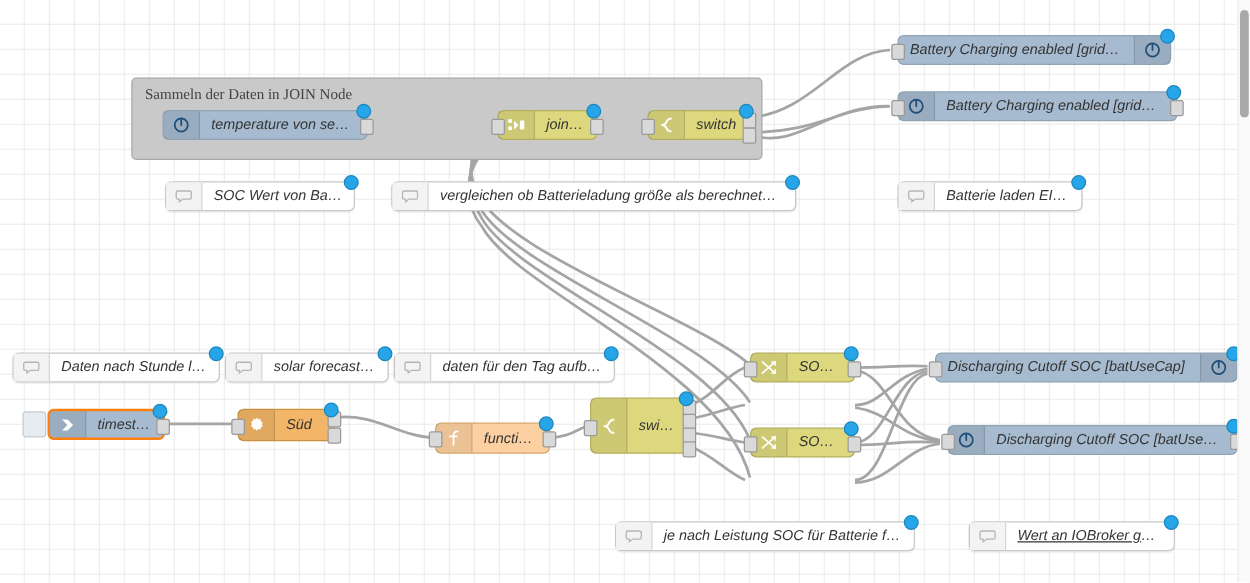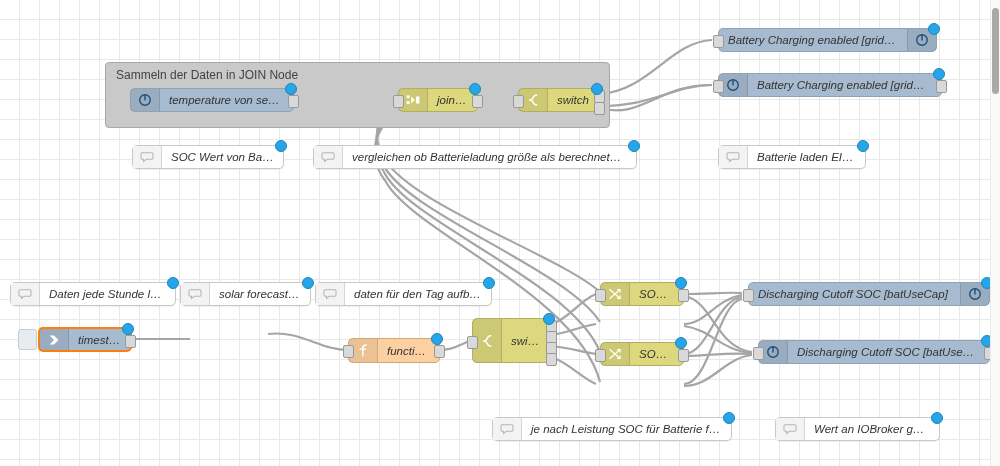--- a/index.html
+++ b/index.html
@@ -62,21 +62,21 @@
   
   .dot{
     position:absolute;width:10px;height:10px;border-radius:50%;
     background:#26a6e8;border:1px solid #1b86bd;
     top:-6px;right:-4px;
   }
 
   
   .group{
     position:absolute;box-sizing:border-box;
-    background:#c9c9c9;border:1px solid #a8a8a8;border-radius:4px;
+    background:#c9c9c9;border:1px solid #a8a8a8;border-radius:4px;font-family:Liberation Serif, serif;
   }
   .group .gtitle{
     position:absolute;left:10px;top:5px;
     font-size:12px;color:#444;font-style:normal;
   }
 
   
   .inject-btn{
     position:absolute;width:17px;height:19px;
     background:#e7ecf0;border:1px solid #c6ccd2;border-radius:3px;
@@ -235,21 +235,21 @@
     <span class="lbl">Batterie laden EIN/Aus</span>
     <span class="dot"></span>
   </div>
 
   <div class="node n-comment" style="left:10px;top:282px;width:166px;height:24px;">
     <span class="ico left">
       <svg class="gl" width="14" height="12" viewBox="0 0 20 16" fill="none" stroke="#b5b5b5" stroke-width="1.5">
         <path d="M3 2 h14 a1.6 1.6 0 0 1 1.6 1.6 v6 a1.6 1.6 0 0 1 -1.6 1.6 h-8 l-4 3 v-3 h-2 a1.6 1.6 0 0 1 -1.6 -1.6 v-6 a1.6 1.6 0 0 1 1.6 -1.6 z"></path>
       </svg>
     </span>
-    <span class="lbl">Daten jede Stunde lesen</span>
+    <span class="lbl">Daten nach Stunde lesen</span>
     <span class="dot"></span>
   </div>
 
   <div class="node n-comment" style="left:180px;top:282px;width:131px;height:24px;">
     <span class="ico left">
       <svg class="gl" width="14" height="12" viewBox="0 0 20 16" fill="none" stroke="#b5b5b5" stroke-width="1.5">
         <path d="M3 2 h14 a1.6 1.6 0 0 1 1.6 1.6 v6 a1.6 1.6 0 0 1 -1.6 1.6 h-8 l-4 3 v-3 h-2 a1.6 1.6 0 0 1 -1.6 -1.6 v-6 a1.6 1.6 0 0 1 1.6 -1.6 z"></path>
       </svg>
     </span>
     <span class="lbl">solar forecast lesen</span>
@@ -272,20 +272,33 @@
     <span class="ico left">
       <svg class="gl" width="14" height="14" viewBox="0 0 22 22" fill="#fff">
         <path d="M4 4 h7 l7 7 -7 7 h-7 l7 -7 z"></path>
       </svg>
     </span>
     <span class="lbl">timestamp</span>
     <span class="port out" style="top:6px;"></span>
     <span class="dot"></span>
   </div>
 
+  <div class="node n-orange" style="left:190px;top:327px;width:78px;height:26px;">
+    <span class="ico left">
+      <svg class="gl" width="15" height="15" viewBox="0 0 24 24" fill="#fff">
+        <path d="M12 8.2a3.8 3.8 0 1 0 0 7.6 3.8 3.8 0 0 0 0-7.6zm0 5.6a1.8 1.8 0 1 1 0-3.6 1.8 1.8 0 0 1 0 3.6z"></path>
+        <path d="M12 1.5l1.6 2.7 3-.9.3 3.1 2.9 1.2-1.7 2.6 1.7 2.6-2.9 1.2-.3 3.1-3-.9L12 19l-1.6-2.8-3 .9-.3-3.1-2.9-1.2L5.9 10 4.2 7.4l2.9-1.2.3-3.1 3 .9z"></path>
+      </svg>
+    </span>
+    <span class="lbl">Süd</span>
+    <span class="port in" style="top:7px;"></span>
+    <span class="port out" style="top:1px;"></span>
+    <span class="port out" style="top:14px;"></span>
+    <span class="dot"></span>
+  </div>
 
   <div class="node n-peach" style="left:348px;top:338px;width:92px;height:25px;">
     <span class="ico left">
       <svg class="gl" width="13" height="15" viewBox="0 0 18 22" fill="none" stroke="#fff" stroke-width="2" stroke-linecap="round">
         <path d="M13 3 C9 3 8 5 8 8 v11"></path>
           <line x1="4" y1="9" x2="12" y2="9"></line>
       </svg>
     </span>
     <span class="lbl">function 16</span>
     <span class="port in" style="top:6px;"></span>
@@ -368,21 +381,21 @@
   <div class="node n-comment" style="left:492px;top:417px;width:240px;height:24px;">
     <span class="ico left">
       <svg class="gl" width="14" height="12" viewBox="0 0 20 16" fill="none" stroke="#b5b5b5" stroke-width="1.5">
         <path d="M3 2 h14 a1.6 1.6 0 0 1 1.6 1.6 v6 a1.6 1.6 0 0 1 -1.6 1.6 h-8 l-4 3 v-3 h-2 a1.6 1.6 0 0 1 -1.6 -1.6 v-6 a1.6 1.6 0 0 1 1.6 -1.6 z"></path>
       </svg>
     </span>
     <span class="lbl">je nach Leistung SOC für Batterie festlegen</span>
     <span class="dot"></span>
   </div>
 
-  <div class="node n-comment" style="left:775px;top:417px;width:165px;height:24px;">
+  <div class="node n-comment" style="left:775px;top:417px;width:165px;height:24px;text-decoration:underline;">
     <span class="ico left">
       <svg class="gl" width="14" height="12" viewBox="0 0 20 16" fill="none" stroke="#b5b5b5" stroke-width="1.5">
         <path d="M3 2 h14 a1.6 1.6 0 0 1 1.6 1.6 v6 a1.6 1.6 0 0 1 -1.6 1.6 h-8 l-4 3 v-3 h-2 a1.6 1.6 0 0 1 -1.6 -1.6 v-6 a1.6 1.6 0 0 1 1.6 -1.6 z"></path>
       </svg>
     </span>
     <span class="lbl">Wert an IOBroker geben</span>
     <span class="dot"></span>
   </div>
 
   <div class="vscroll">

